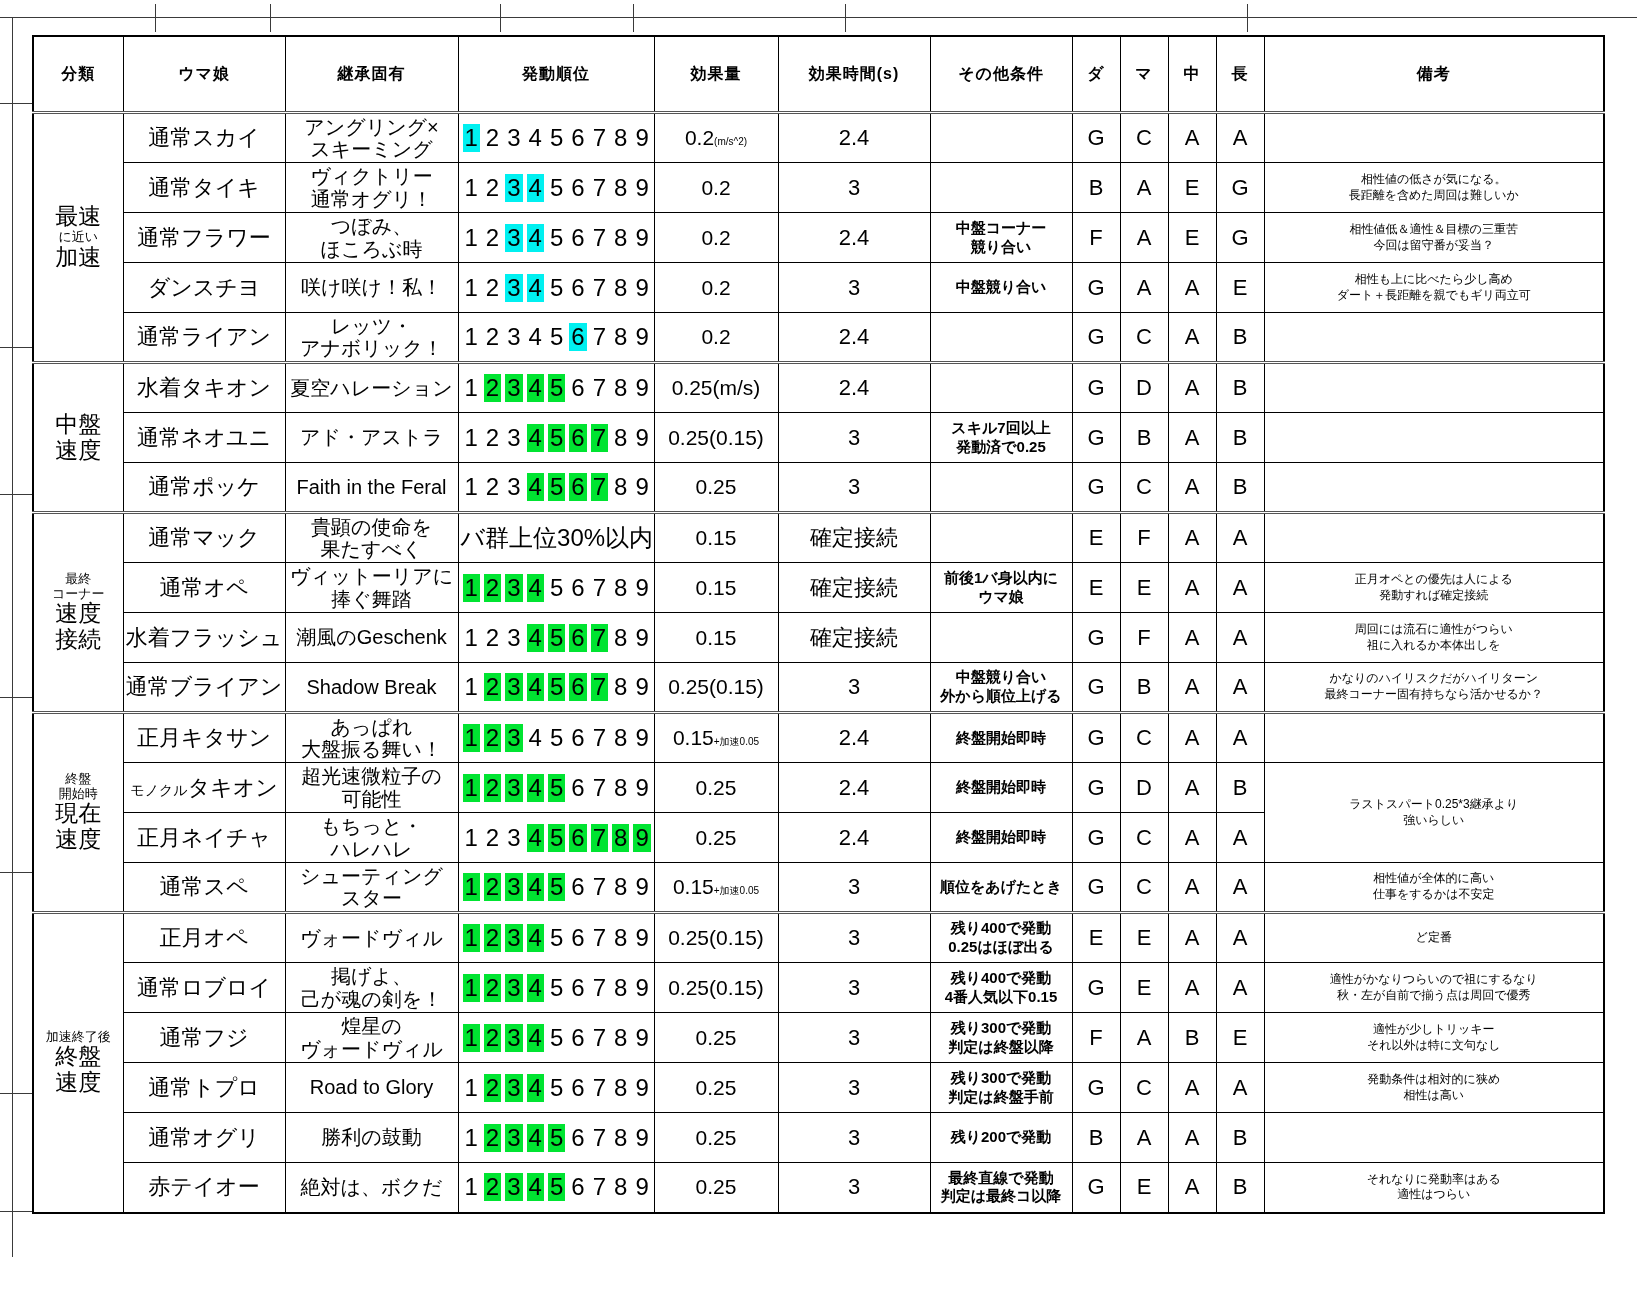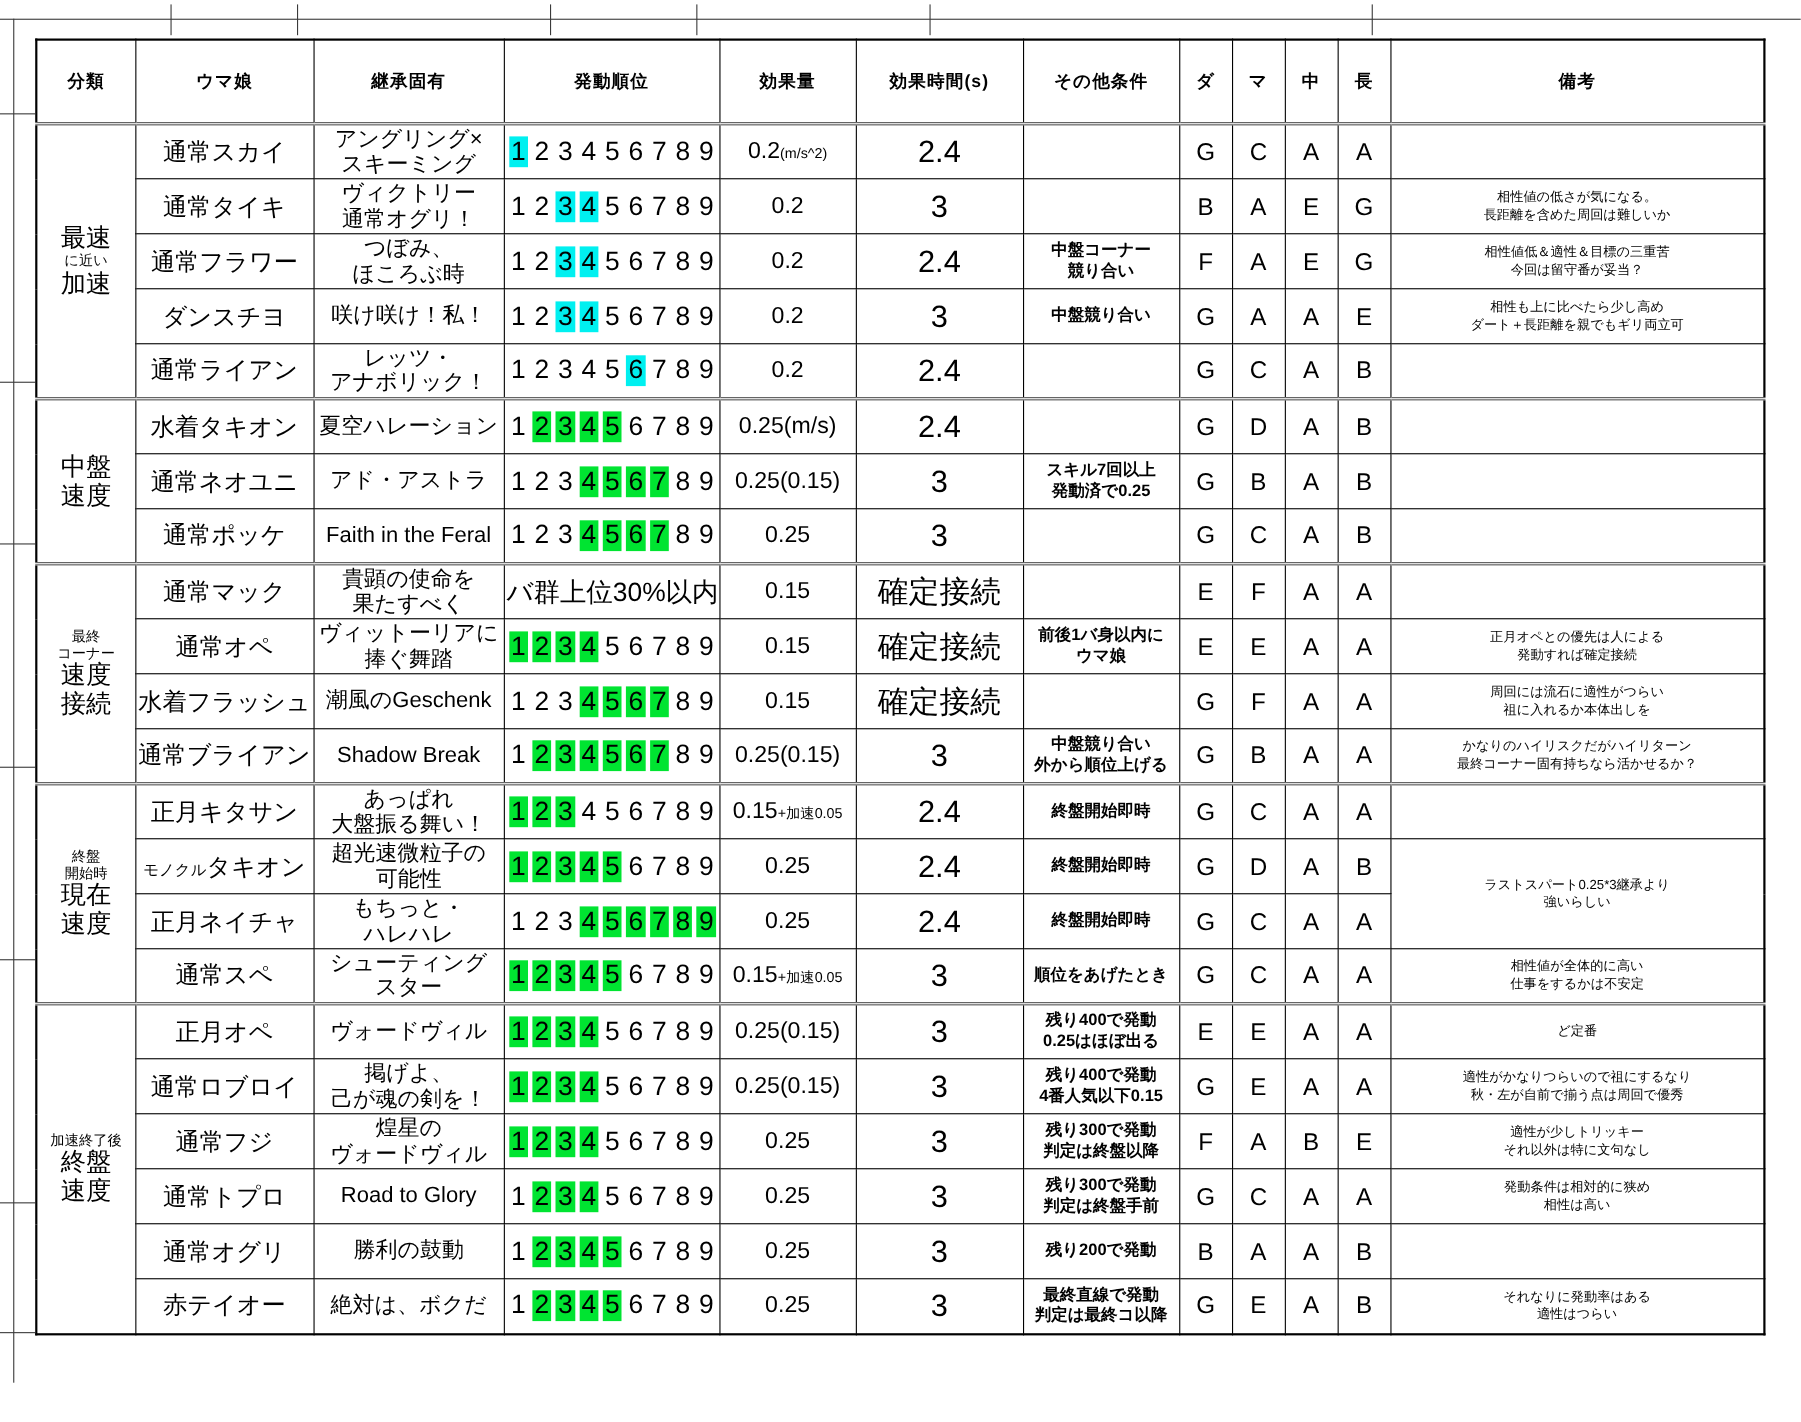--- a/index.html
+++ b/index.html
@@ -21,22 +21,22 @@
   .group-label .small{font-size:13px;}
   .uma{font-size:22px;text-align:center;}
   .uma .small{font-size:14px;}
   .skill{font-size:20px;line-height:1.12;margin-left:48px;}
   .order{font-size:24px;white-space:nowrap;}
   .order .digit{display:inline-block;padding:0 2px;margin:0 2px;}
   .order .hl-cyan{background:var(--hl-cyan,#00f0f0);}
   .order .hl-green{background:var(--hl-green,#00e431);}
   .order-text{font-size:24px;}
   .effect{font-size:21px;}
-  .effect .small{font-size:13px;}
-  .time{font-size:28px;}
+  .effect .small{font-size:10px;}
+  .time{font-size:22px;}
   .cond{font-size:15px;line-height:1.25;font-weight:bold;}
   .apt{font-size:22px;}
   .remark{font-size:12px;line-height:1.3;}
   .line{display:block;}
   
   col.c-group{width:90px;} col.c-uma{width:162px;} col.c-skill{width:173px;}
   col.c-order{width:196px;} col.c-effect{width:124px;} col.c-time{width:152px;}
   col.c-cond{width:142px;} col.c-apt{width:48px;} col.c-remark{width:340px;}
 </style>
 </head>

